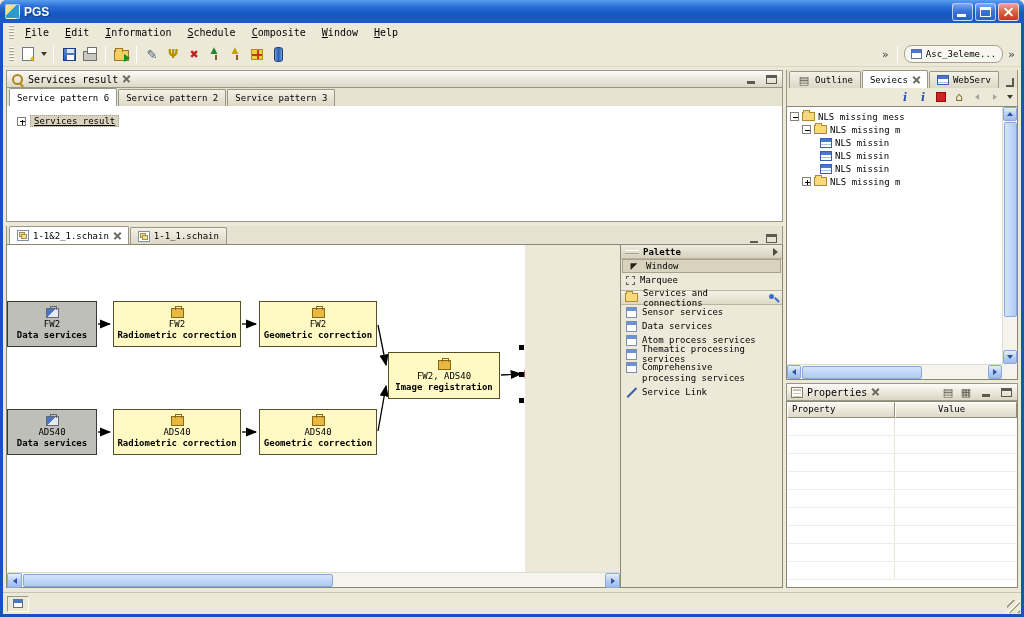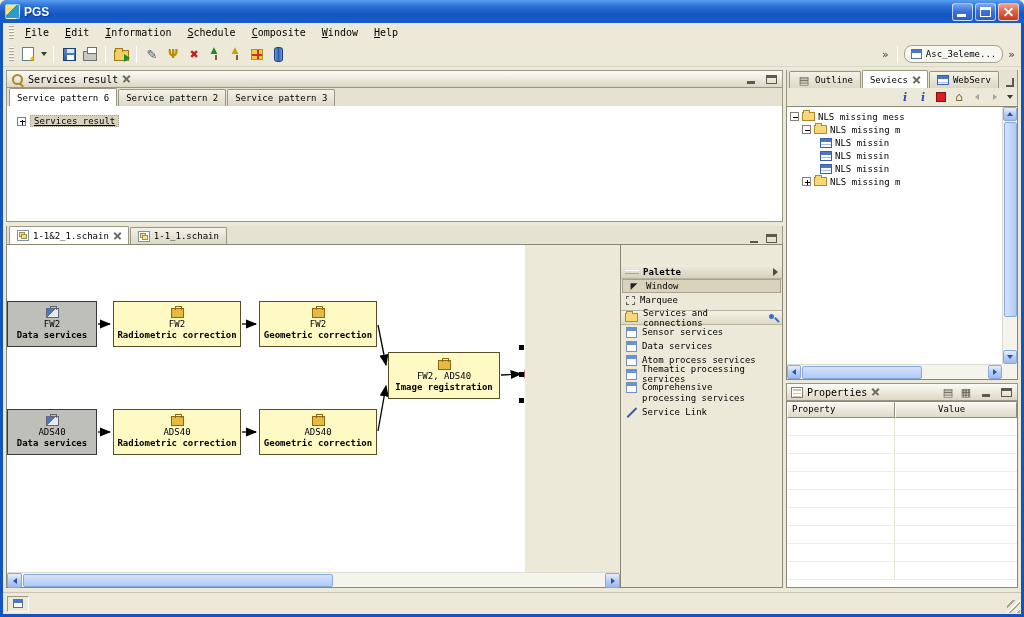--- a/index.html
+++ b/index.html
@@ -129,21 +129,21 @@
   .tri-l { width:0; height:0; border-top:3px solid transparent; border-bottom:3px solid transparent; border-right:4px solid #2F4F9F; }
   .tri-r { width:0; height:0; border-top:3px solid transparent; border-bottom:3px solid transparent; border-left:4px solid #2F4F9F; }
   .tri-u { width:0; height:0; border-left:3px solid transparent; border-right:3px solid transparent; border-bottom:4px solid #2F4F9F; }
   .tri-d { width:0; height:0; border-left:3px solid transparent; border-right:3px solid transparent; border-top:4px solid #2F4F9F; }
   .sthumb-h { position:absolute; top:1px; height:13px; background:linear-gradient(#D6E4FC,#AECAF4); border:1px solid #88A8DC; border-radius:2px; }
   .sthumb-v { position:absolute; left:1px; width:13px; background:linear-gradient(90deg,#D6E4FC,#AECAF4); border:1px solid #88A8DC; border-radius:2px; }
 
   
   .palette { position:absolute; left:613px; top:0; right:0; bottom:0; background:#ECE9D8; border-left:1px solid #8A8774; font-size:9px; }
   .pal-head { height:14px; display:flex; align-items:center; gap:4px; padding:0 4px;
-    background:linear-gradient(#EFECE0,#D6D1BE); border-bottom:1px solid #B8B4A0; font-weight:bold;margin-top:20px; }
+    background:linear-gradient(#EFECE0,#D6D1BE); border-bottom:1px solid #B8B4A0; font-weight:bold; }
   .pal-dash { height:4px; width:14px; border-top:1px solid #FFF; border-bottom:1px solid #A8A490; }
   .tri-r2 { width:0; height:0; border-top:4px solid transparent; border-bottom:4px solid transparent; border-left:5px solid #4A4A40; }
   .pal-row { height:14px; display:flex; align-items:center; gap:5px; padding:0 4px; margin:0 1px; }
   .pal-row.selected { background:#D9D3BD; border:1px solid #A8A28C; }
   .i-cursor::before { content:"◤"; font-size:9px; color:#202020; font-family:"DejaVu Sans", sans-serif; }
   .i-marquee { width:9px; height:9px; border:1px dashed #606060; }
   .pal-group { height:15px; display:flex; align-items:center; gap:5px; padding:0 4px; margin-top:3px;
     background:linear-gradient(#F4F1E6,#DFDAC6); border-top:1px solid #B8B4A0; border-bottom:1px solid #B8B4A0; }
   .i-folder { width:13px; height:9px; background:#F8D878; border:1px solid #B08830; position:relative; flex:0 0 auto; }
   .i-folder::before { content:""; position:absolute; top:-3px; left:0; width:5px; height:2px; background:#F8D878; border:1px solid #B08830; border-bottom:none; }

